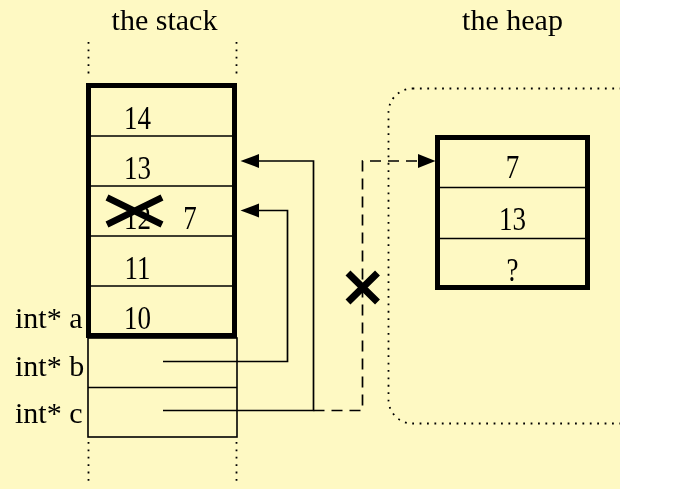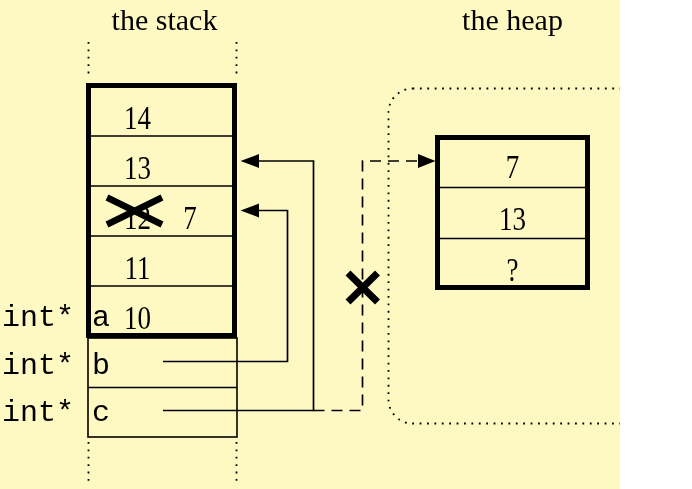--- a/index.html
+++ b/index.html
@@ -26,24 +26,23 @@
     text-align:center;
     transform:scaleY(1.28);
     transform-origin:50% 50%;
     white-space:nowrap;
   }
   .stackcol{left:95px;width:85px;}
   .oldval{left:110px;width:55px;}
   .newval{left:172px;width:36px;}
   .heapcell{left:437px;width:151px;height:52px;}
   .ptrlabel{
-    position:absolute;left:2px;
+    position:absolute;left:15px;
     font-size:30px;line-height:36px;
     white-space:nowrap;
-    font-family:Liberation Mono, monospace;
   }
   
   .thick{fill:none;stroke:#000;stroke-width:5;}
   .thin{fill:none;stroke:#000;stroke-width:1.6;}
   .ptr{fill:none;stroke:#000;stroke-width:1.7;}
   .dot{fill:none;stroke:#000;stroke-width:1.8;stroke-dasharray:1.8 5.6;}
   .dash{fill:none;stroke:#000;stroke-width:1.7;stroke-dasharray:11 7;}
   .cross{fill:none;stroke:#000;stroke-width:7;}
   .crossw{fill:none;stroke:#000;stroke-width:6.5;}
   .ah{fill:#000;stroke:none;}

